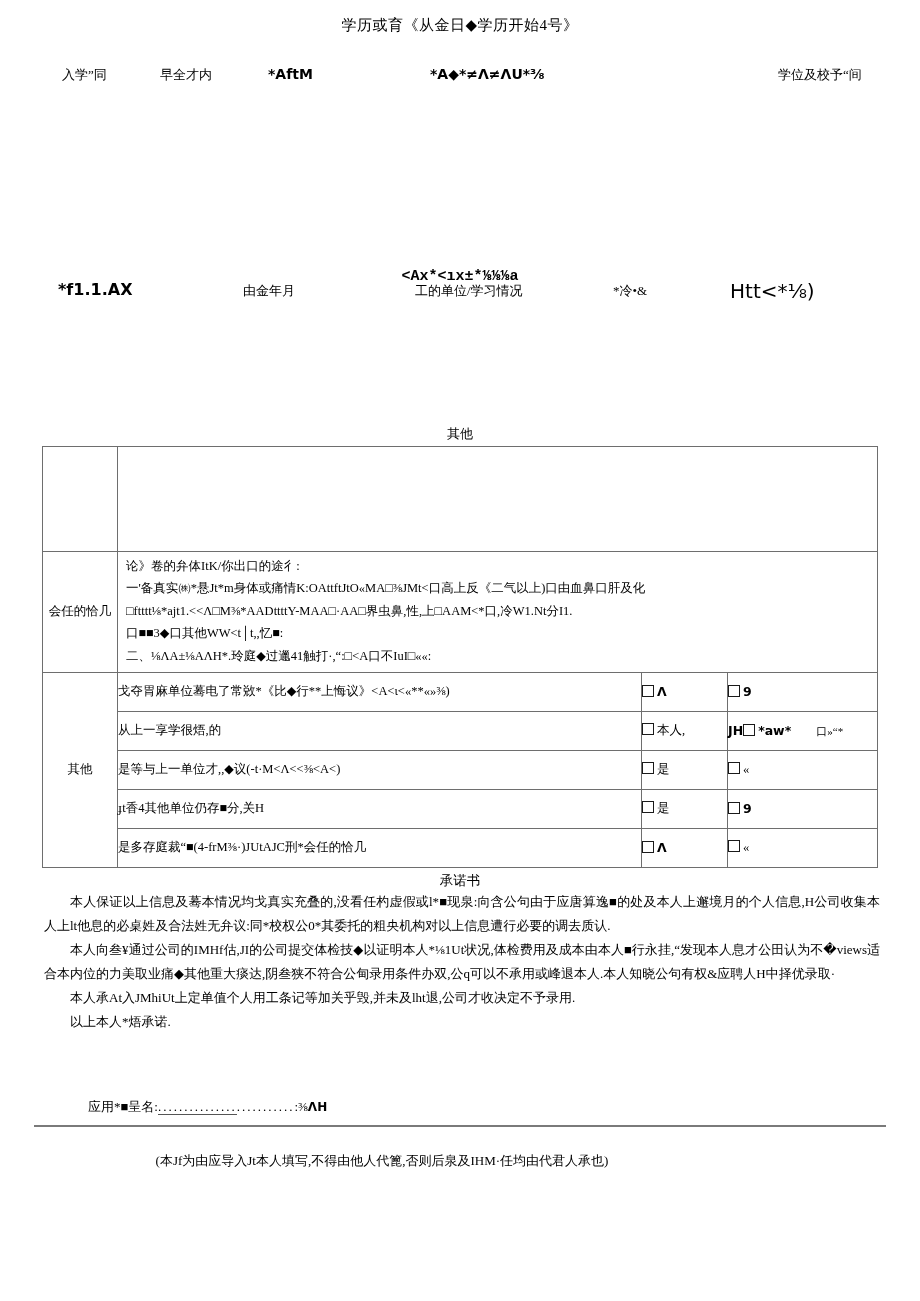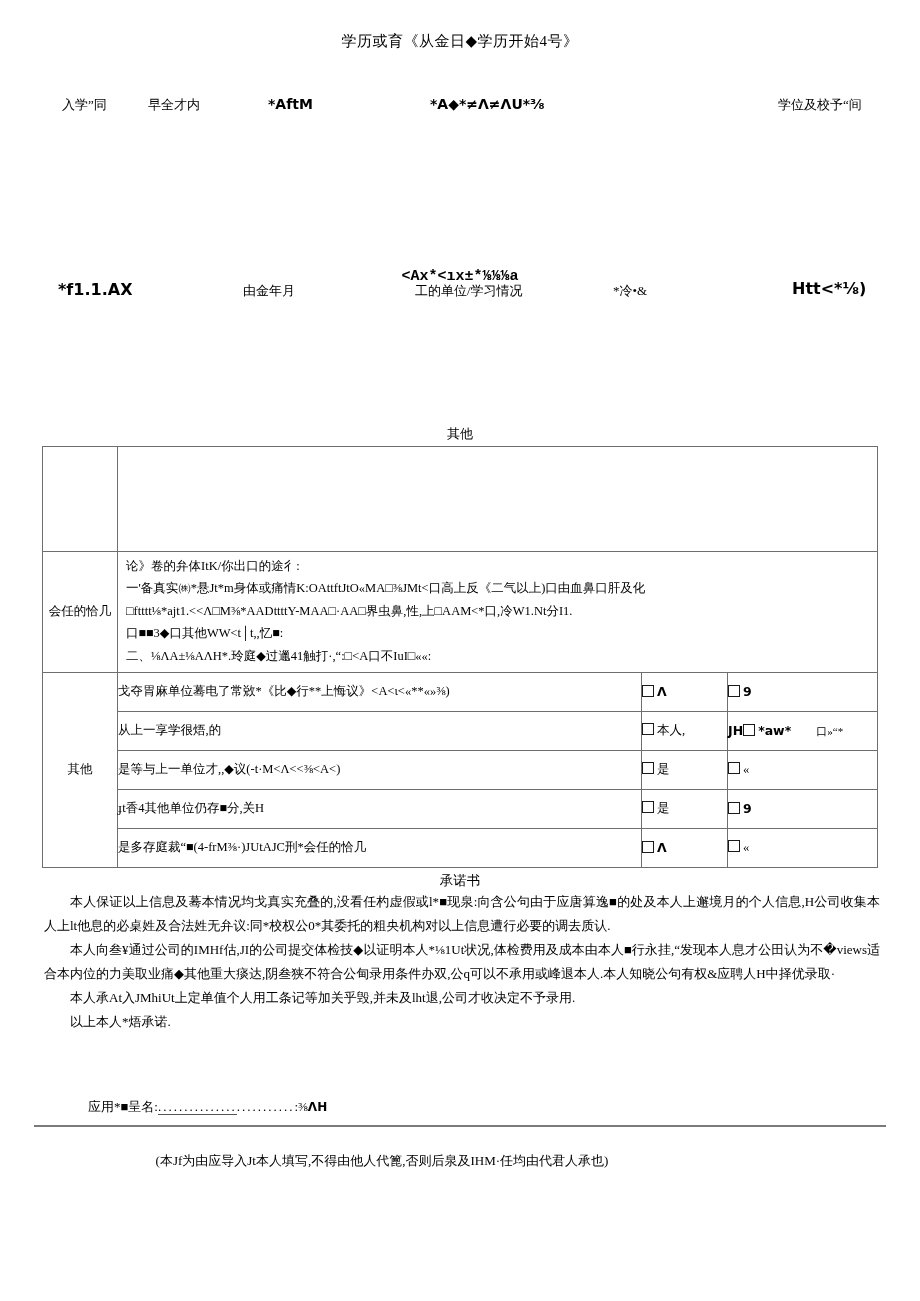--- a/index.html
+++ b/index.html
@@ -22,42 +22,42 @@
     height: 1301px;
     background: #fff;
   }
 
   
   .abs { position: absolute; white-space: nowrap; }
   .cn  { font-family: "Liberation Serif", "DejaVu Serif", serif; }
 
   
   .doc-title {
-    top: 32px; left: 0; width: 920px; text-align: center;
+    top: 16px; left: 0; width: 920px; text-align: center;
     font-size: 15px; letter-spacing: 0.5px;
   }
 
-  .hdr-row { top: 66px; font-size: 13px; margin-top: 30px; }
+  .hdr-row { top: 66px; font-size: 13px; }
   .hdr-1 { left: 62px; }
-  .hdr-2 { left: 148px; text-align: right; }
+  .hdr-2 { left: 160px; text-align: right; }
   .hdr-3 { left: 268px; font-family: "DejaVu Sans", sans-serif; font-weight: bold; font-size: 14px; }
   .hdr-4 { left: 430px; font-family: "DejaVu Sans", sans-serif; font-weight: bold; font-size: 14px; }
   .hdr-5 { left: 778px; }
 
   
   .mid-title {
     top: 268px; left: 0; width: 920px; text-align: center;
     font-family: Liberation Mono, monospace; font-weight: bold; font-size: 15px;
   }
   .mid-row { top: 282px; font-size: 13px; }
   .mid-1 { left: 58px; top: 280px; font-family: "DejaVu Sans", sans-serif; font-weight: bold; font-size: 16px; }
   .mid-2 { left: 243px; }
   .mid-3 { left: 415px; }
   .mid-4 { left: 613px; }
-  .mid-5 { left: 792px; top: 279px; font-family: "DejaVu Sans", sans-serif; font-weight: bold; font-size: 16px; }
+  .mid-5 { left: 730px; top: 279px; font-family: "DejaVu Sans", sans-serif; font-weight: normal; font-size: 20px; }
 
   
   .other-caption {
     top: 425px; left: 0; width: 920px; text-align: center; font-size: 13px;
   }
 
   
   .tbl {
     position: absolute;
     top: 446px;

